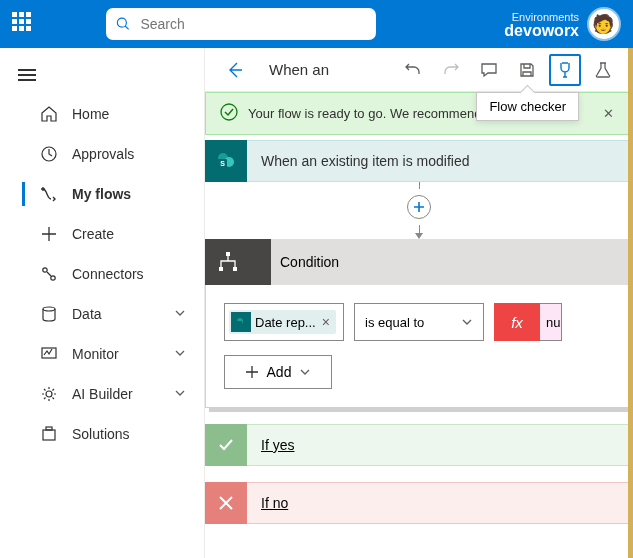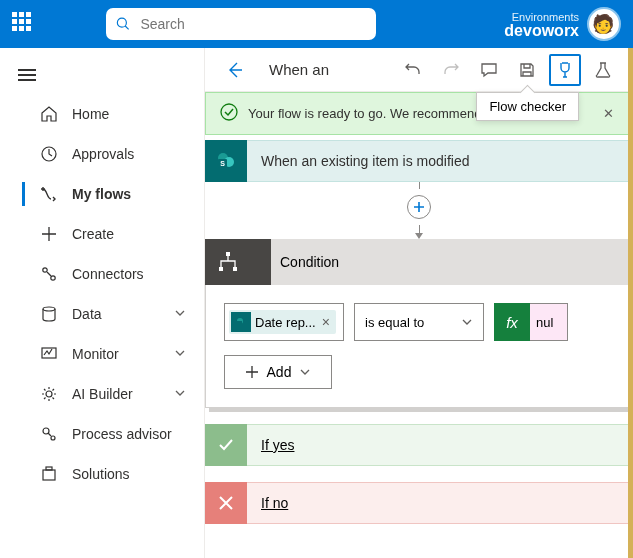--- a/index.html
+++ b/index.html
@@ -52,22 +52,22 @@
 .cond .chead .ic { width:46px; height:46px; background:#484644; display:flex; align-items:center; justify-content:center; }
 .cond .chead .ic svg { width:22px; height:22px; }
 .cond .chead .lbl { background:#e1dfdd; flex:1; height:46px; display:flex; align-items:center; padding:0 9px; font-size:14px;margin-left:20px; }
 .cond .cbody { background:#fff; border:1px solid #d2d0ce; border-top:none; padding:18px; }
 .row { display:flex; gap:10px; align-items:stretch; }
 .box { border:1px solid #8a8886; padding:4px; display:flex; align-items:center; height:38px; }
 .pill { background:#e1f0ef; border-radius:2px; display:flex; align-items:center; padding:2px 4px 2px 2px; font-size:13px; gap:4px; }
 .pill .picon { width:20px; height:20px; background:#036c70; display:flex;align-items:center;justify-content:center; }
 .pill .px { color:#605e5c; cursor:pointer; padding:0 2px; font-size:14px;}
 .opsel { border:1px solid #8a8886; height:38px; width:130px; display:flex; align-items:center; padding:0 10px; font-size:13px; justify-content:space-between; cursor:pointer;}
-.fx { width:36px; height:38px; background:#15803d; color:#fff; display:flex; align-items:center; justify-content:center; font-style:italic; font-size:15px;}
-.nul { border:1px solid #8a8886; border-left:none; height:38px; background:#fde7f6; padding:0 6px; display:flex; align-items:center; font-size:13px; width:38px; overflow:hidden;}
+.fx { width:46px; height:38px; background:#ef4444; color:#fff; display:flex; align-items:center; justify-content:center; font-style:italic; font-size:15px;}
+.nul { border:1px solid #8a8886; border-left:none; height:38px; background:#fde7f6; padding:0 6px; display:flex; align-items:center; font-size:13px; width:22px; overflow:hidden;}
 .addbtn { margin-top:14px; border:1px solid #8a8886; height:34px; width:108px; display:flex; align-items:center; justify-content:center; gap:8px; font-size:14px; cursor:pointer; }
 
 .branch { display:flex; align-items:center; height:42px; margin-top:16px; }
 .branch .bic { width:42px; height:42px; display:flex; align-items:center; justify-content:center; color:#fff; }
 .branch.yes .bic { background:#8cbd8c; }
 .branch.no .bic { background:#e6807a; }
 .branch .blbl { flex:1; height:42px; display:flex; align-items:center; padding:0 14px; font-size:14px; border:1px solid; border-left:none;text-decoration:underline;}
 .branch.yes .blbl { background:#eef7ee; border-color:#c9e4c9; }
 .branch.no .blbl { background:#fceeed; border-color:#f0c5c2; }
 
@@ -181,30 +181,20 @@
       <span class="ic">
           <svg width="18" height="18" viewBox="0 0 18 18">
             <circle cx="9" cy="9" r="3" fill="none" stroke="#323130" stroke-width="1.2"></circle>
             <path d="M9 2v2M9 14v2M2 9h2M14 9h2M4 4l1.5 1.5M12.5 12.5L14 14M14 4l-1.5 1.5M5.5 12.5L4 14" stroke="#323130" stroke-width="1.2"></path>
           </svg>
         </span>
       <span>AI Builder</span>
       <span class="chev"><svg width="12" height="12" viewBox="0 0 12 12">
             <path d="M2 4l4 4 4-4" fill="none" stroke="#605e5c" stroke-width="1.3"></path>
           </svg></span>
-    </div>
-    <div class="navitem">
-      <span class="ic">
-          <svg width="18" height="18" viewBox="0 0 18 18">
-            <circle cx="6" cy="6" r="3" fill="none" stroke="#323130" stroke-width="1.2"></circle>
-            <circle cx="13" cy="13" r="2" fill="none" stroke="#323130" stroke-width="1.2"></circle>
-            <path d="M8 8l3 3" stroke="#323130" stroke-width="1.2"></path>
-          </svg>
-        </span>
-      <span>Process advisor</span>
     </div>
     <div class="navitem">
       <span class="ic">
           <svg width="18" height="18" viewBox="0 0 18 18">
             <rect x="3" y="5" width="12" height="10" fill="none" stroke="#323130" stroke-width="1.2"></rect>
             <rect x="6" y="2" width="6" height="3" fill="none" stroke="#323130" stroke-width="1.2"></rect>
           </svg>
         </span>
       <span>Solutions</span>
     </div>

